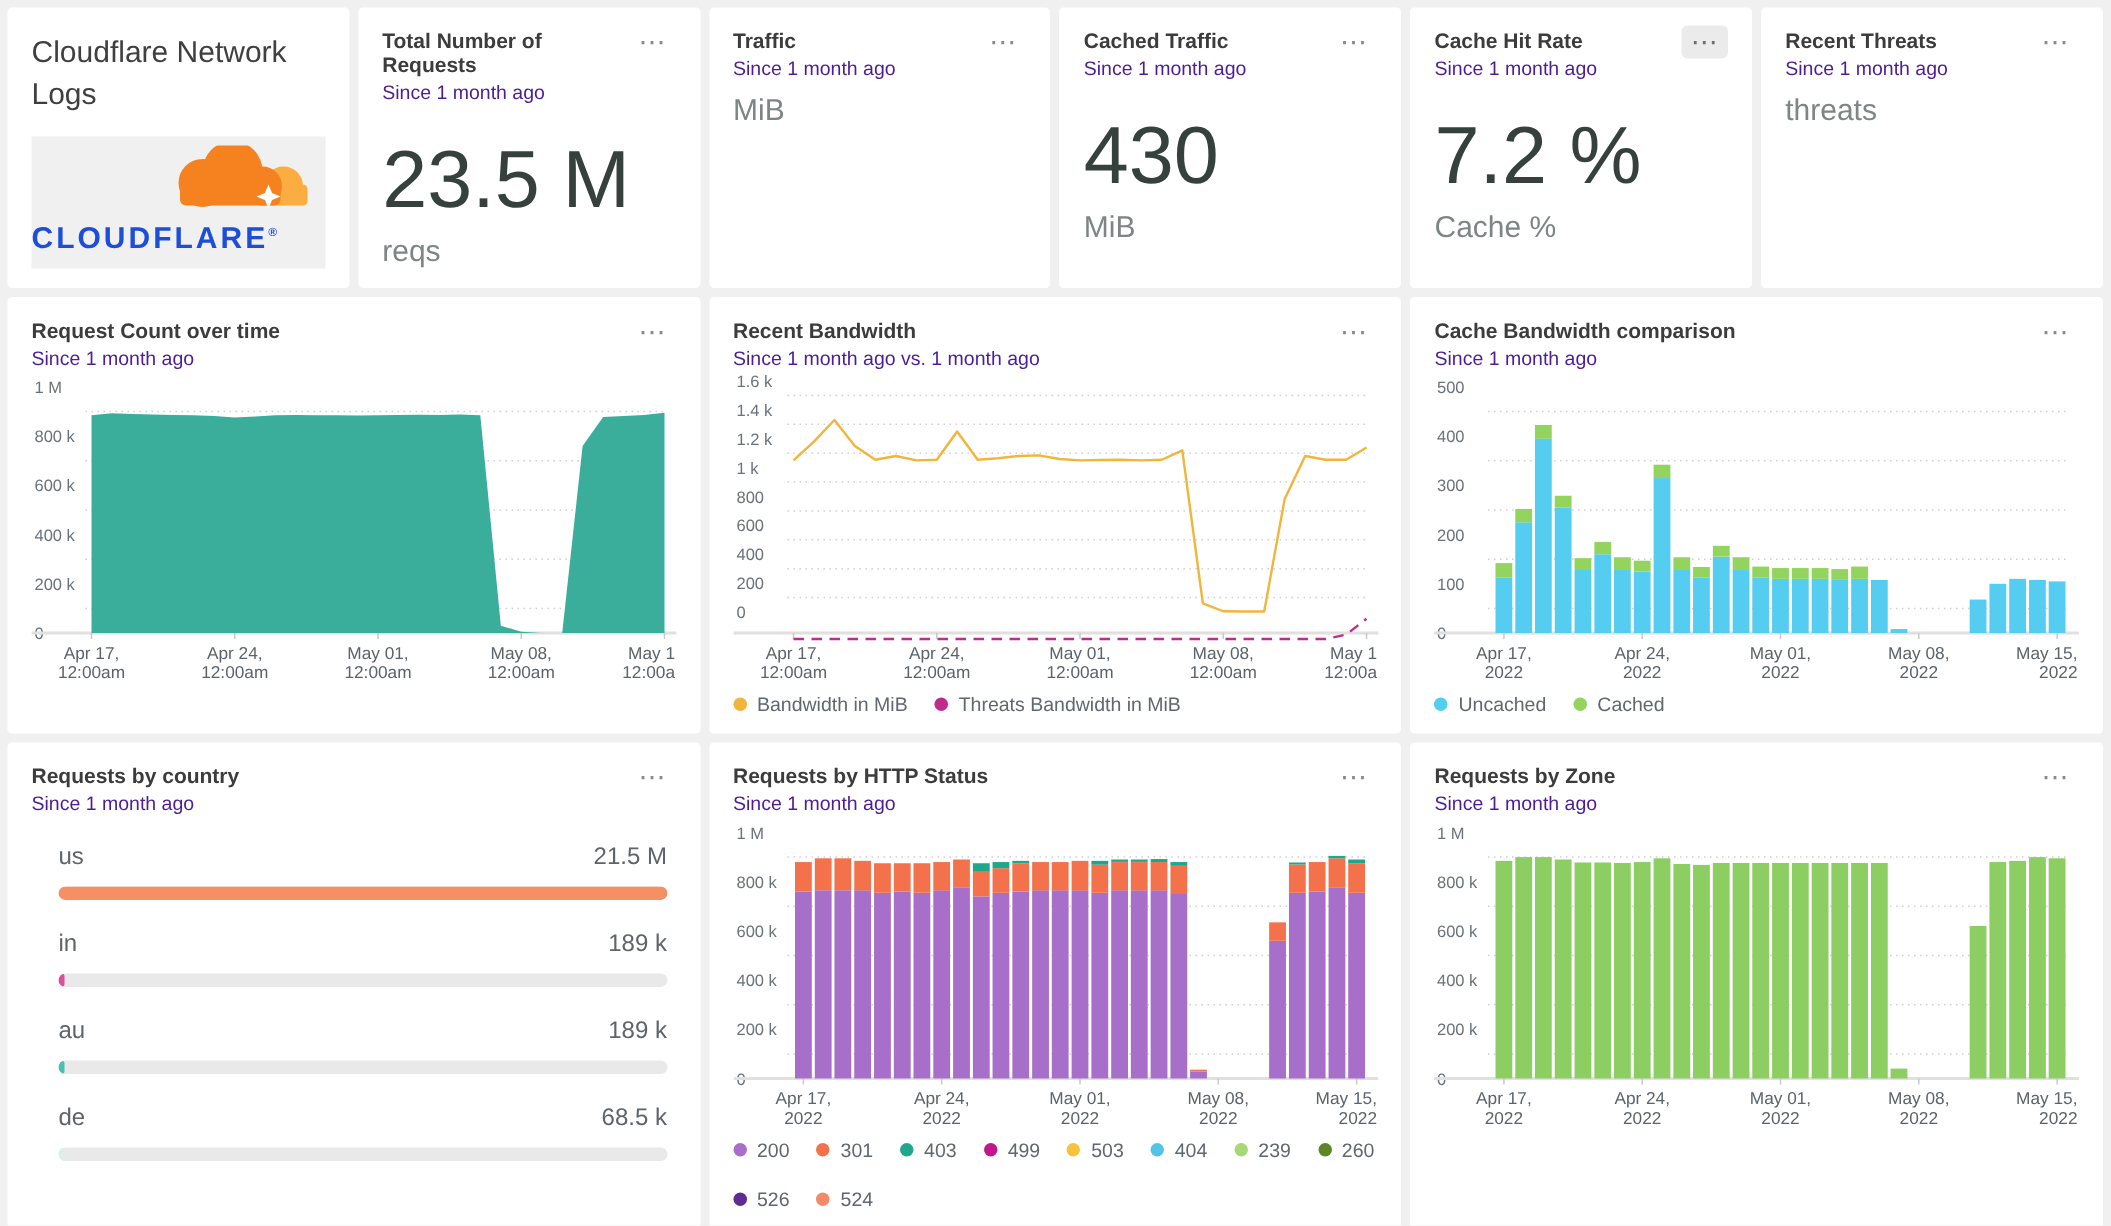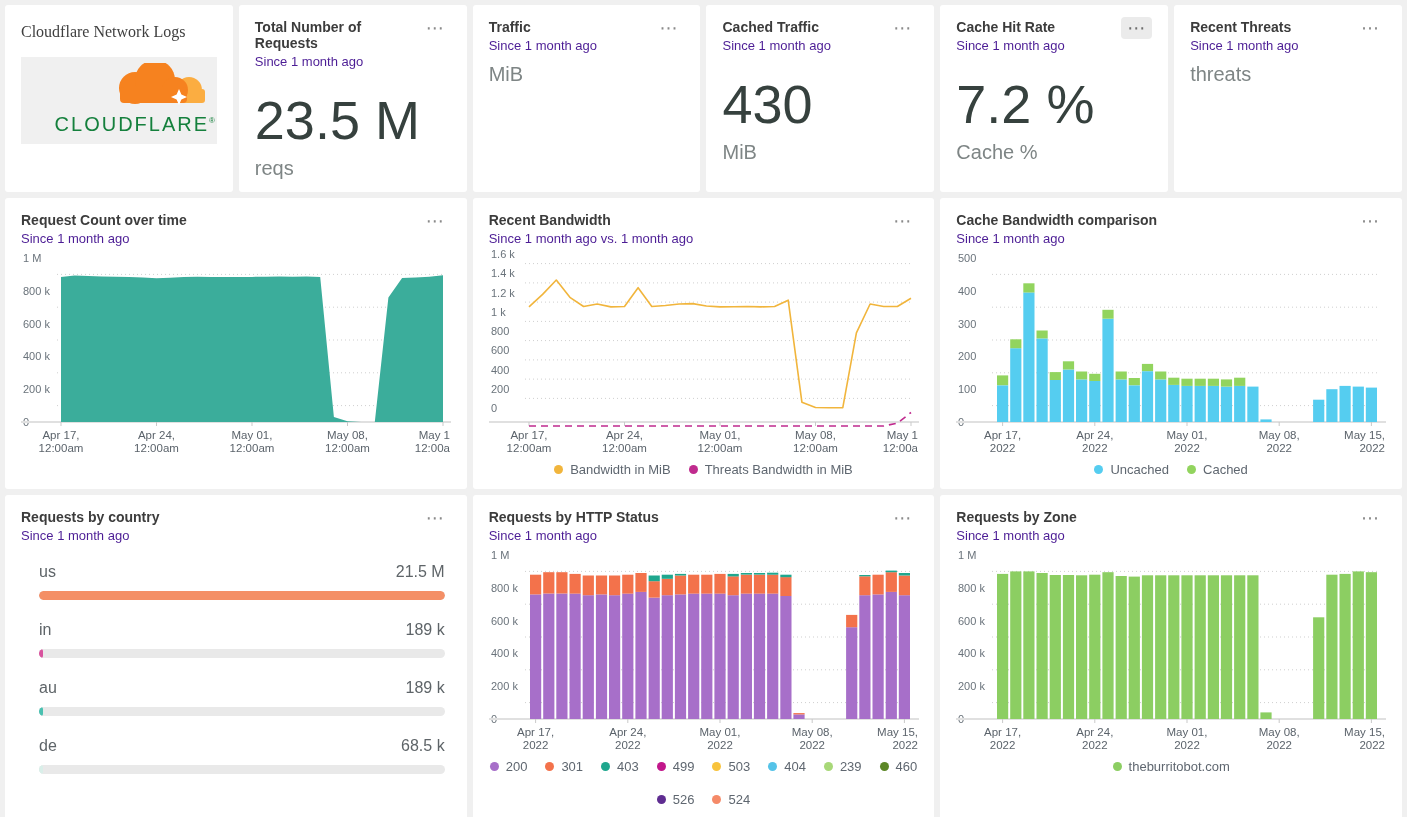--- a/index.html
+++ b/index.html
@@ -18,28 +18,28 @@
   .panel-head{display:flex;justify-content:space-between;align-items:flex-start;gap:48px;}
   .panel-title{font-size:14px;font-weight:700;color:#3C3C3C;margin:2px 0 0 0;}
   .panel-sub{font-size:13px;color:#4c1d95;margin-top:3px;}
   .menu-btn{border:none;background:none;color:#8A8A8A;font-size:18px;line-height:10px;
     padding:6px 6px;border-radius:4px;cursor:pointer;letter-spacing:1px;}
   .menu-btn.active{background:#EBEBEB;color:#6E6E6E;}
   
   .stat-value{font-size:54px;line-height:1;color:#36413E;margin-top:24px;white-space:nowrap;}
   .stat-unit{font-size:20px;color:#7E8585;margin-top:10px;}
   
-  .dash-title{font-size:16px;color:#3F3F3F;line-height:1.4;margin-top:4px;font-family:Liberation Serif, serif;}
+  .dash-title{font-size:20px;color:#3F3F3F;line-height:1.4;margin-top:4px;}
   .logo-box{background:#F0F0F0;margin-top:14px;padding:6px 0 8px 0;width:196px;}
-  .logo-word{font-size:20px;font-weight:400;letter-spacing:2px;color:#15803d;text-align:right;white-space:nowrap;}
+  .logo-word{font-size:20px;font-weight:700;letter-spacing:2px;color:#1d4ed8;text-align:left;white-space:nowrap;}
   .logo-word sup{font-size:8px;}
   
   .chart{height:208px;margin-top:0;}
   .chart svg{display:block;}
-  .legend{display:flex;gap:18px;margin-top:8px;font-size:13px;color:#5F6770;align-items:center;flex-wrap:wrap;justify-content:center;}
+  .legend{display:flex;gap:18px;margin-top:8px;font-size:13px;color:#5F6770;align-items:center;flex-wrap:wrap;}
   .legend .lg{display:flex;align-items:center;white-space:nowrap;}
   .legend .dot{width:9px;height:9px;border-radius:50%;display:inline-block;margin-right:7px;}
   
   .country-rows{margin-top:20px;}
   .crow{margin:0 6px 21px 18px;}
   .crow-top{display:flex;justify-content:space-between;font-size:16px;color:#5E6468;margin-bottom:10px;}
   .ctrack{height:9px;background:#E9E9E9;border-radius:5px;overflow:hidden;}
   .cfill{height:100%;border-radius:5px;min-width:4px;}
   text{font-family:"Liberation Sans",sans-serif;}
 </style>
@@ -483,21 +483,21 @@
           <span class="lg">
             <i class="dot" style="background: rgb(85, 195, 232);"></i>
             <span>404</span>
           </span>
           <span class="lg">
             <i class="dot" style="background: rgb(168, 216, 120);"></i>
             <span>239</span>
           </span>
           <span class="lg">
             <i class="dot" style="background: rgb(92, 135, 39);"></i>
-            <span>460</span>
+            <span>260</span>
           </span>
           <span class="lg">
             <i class="dot" style="background: rgb(95, 45, 145);"></i>
             <span>526</span>
           </span>
           <span class="lg">
             <i class="dot" style="background: rgb(245, 138, 104);"></i>
             <span>524</span>
           </span>
         </div>
@@ -556,21 +556,15 @@
             <rect x="278.1" y="32.3" width="11.2" height="143.7" fill="#8CCE62"></rect>
             <rect x="291.3" y="32.3" width="11.2" height="143.7" fill="#8CCE62"></rect>
             <rect x="304.4" y="169.4" width="11.2" height="6.6" fill="#8CCE62"></rect>
             <rect x="357.1" y="74.3" width="11.2" height="101.7" fill="#8CCE62"></rect>
             <rect x="370.3" y="31.7" width="11.2" height="144.3" fill="#8CCE62"></rect>
             <rect x="383.5" y="30.9" width="11.2" height="145.1" fill="#8CCE62"></rect>
             <rect x="396.7" y="28.4" width="11.2" height="147.6" fill="#8CCE62"></rect>
             <rect x="409.8" y="29.2" width="11.2" height="146.8" fill="#8CCE62"></rect>
           </svg>
         </div>
-      <div class="legend">
-          <span class="lg">
-            <i class="dot" style="background: rgb(140, 206, 98);"></i>
-            <span>theburritobot.com</span>
-          </span>
-        </div>
     </section>
   </div>
 </div>
 
 </body></html>

